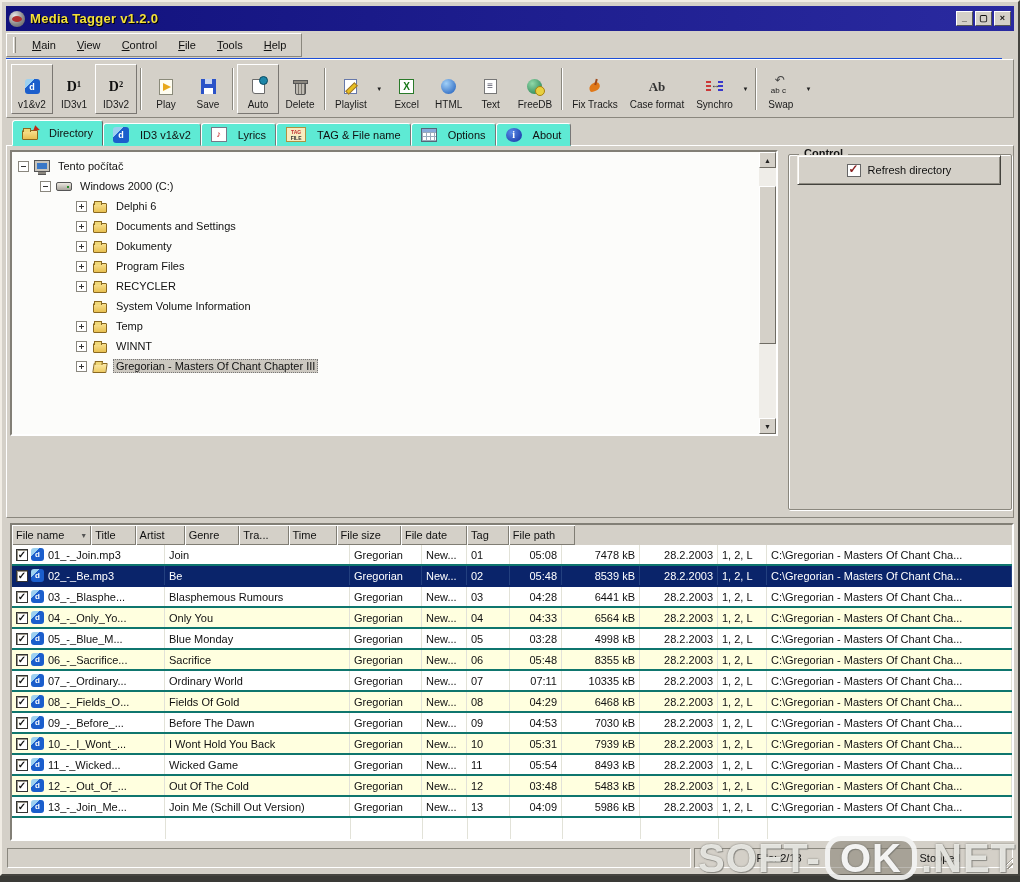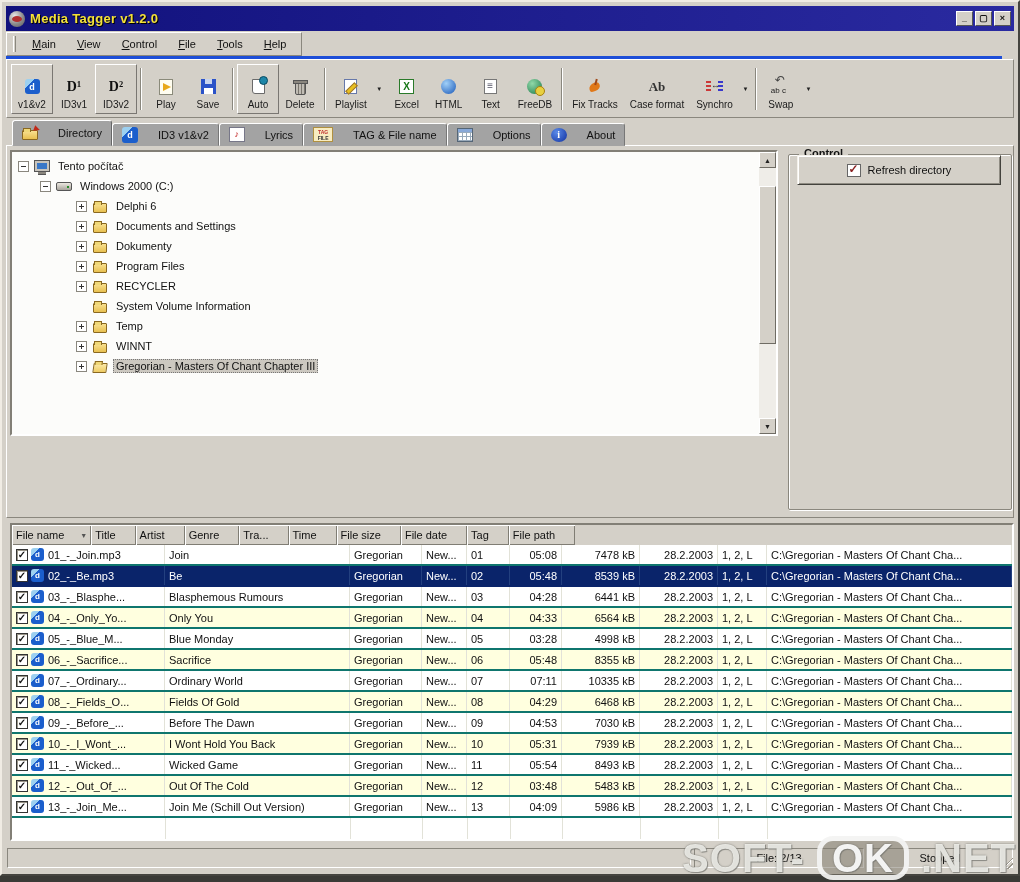--- a/index.html
+++ b/index.html
@@ -6,21 +6,21 @@
   html,body{width:1020px;height:882px;overflow:hidden;background:#3a3a36;font-family:"Liberation Sans",sans-serif;font-size:11px;color:#111}
   .window{position:absolute;left:0;top:0;width:1020px;height:876px;background:#d4d0c8;border:2px solid;border-color:#f0ece4 #45443f #45443f #f0ece4;padding:2px}
   
   .titlebar{position:absolute;left:4px;top:4px;right:4px;height:25px;background:linear-gradient(90deg,#11117c,#2a2aa0);display:flex;align-items:center;padding:0 3px}
   .appicon{width:16px;height:16px;border-radius:50%;background:radial-gradient(circle at 35% 30%,#e8e8e8,#8a8a8a 55%,#5a5a5a);position:relative;flex:none}
   .appicon::after{content:"";position:absolute;left:3px;top:5px;width:10px;height:6px;background:#b03030;border-radius:50%}
   .title{color:#f4e138;font-weight:bold;font-size:13px;margin-left:5px;letter-spacing:.3px;text-shadow:1px 1px 0 #000}
   .winbtns{margin-left:auto;display:flex;gap:2px}
   .wbtn{width:17px;height:15px;background:#d4d0c8;border:1px solid;border-color:#fff #555 #555 #fff;display:flex;align-items:center;justify-content:center;font-size:9px;font-weight:bold;color:#111;line-height:1}
   
-  .menubar{position:absolute;left:4px;top:31px;right:16px;height:26px;display:flex;align-items:flex-end;border-bottom:3px solid #1d4ed8}
+  .menubar{position:absolute;left:4px;top:31px;right:16px;height:26px;display:flex;align-items:flex-start;border-bottom:1px solid #1d4ed8}
   .mband{display:flex;align-items:center;height:24px;border:1px solid;border-color:#fff #8a877e #8a877e #fff;background:#d4d0c8;padding:0 6px;min-width:280px}
   .grip{width:3px;height:16px;border-left:1px solid #fff;border-right:1px solid #8a877e;margin-right:7px;flex:none}
   .mitem{display:inline-block;padding:3px 9px;cursor:default}
   .mitem::first-letter{text-decoration:underline}
   
   .toolbar{position:absolute;left:4px;top:57px;right:4px;height:59px;border:1px solid;border-color:#fff #8a877e #8a877e #fff;background:#d4d0c8;display:flex;align-items:center;padding:2px 2px 2px 4px}
   .tbx.tbtn{display:flex;flex-direction:column;align-items:center;justify-content:flex-end;gap:2px;height:50px;padding:3px 5px 3px;border:1px solid transparent;min-width:42px}
   .tbx.tbtn.on{border-color:#fff #7a7possible7 #7a7772 #fff;border-color:#fff #7a7772 #7a7772 #fff}
   .tblabel{font-size:10px;color:#1a1a1a;white-space:nowrap}
   .tbx.tsep{width:2px;height:42px;border-left:1px solid #8a877e;border-right:1px solid #fff;margin:0 3px;align-self:center}
@@ -55,21 +55,21 @@
   .i-fix::after{content:"";position:absolute;left:8px;top:0;width:2px;height:6px;background:#a04818;transform:rotate(15deg)}
   .i-case::after{content:"Ab";font:bold 13px "Liberation Serif",serif;color:#333}
   .i-syn{width:17px;height:14px;position:relative;background-image:repeating-linear-gradient(#cc3838 0 2px,transparent 2px 4px),repeating-linear-gradient(#3838cc 0 2px,transparent 2px 4px);background-size:5px 12px,5px 12px;background-position:0 1px,12px 1px;background-repeat:no-repeat}
   .i-syn::after{content:"↔";position:absolute;left:5px;top:0;font-size:9px;color:#333}
   .i-swap{width:22px;height:17px;position:relative}
   .i-swap::before{content:"↶";position:absolute;top:-5px;left:5px;font-size:12px;color:#444}
   .i-swap::after{content:"ab c";position:absolute;bottom:0;left:1px;font-size:8px;color:#222}
   
   .tabpage{position:absolute;left:4px;top:143px;right:4px;height:373px;border:1px solid;border-color:#fff #8a877e #8a877e #fff;background:#d4d0c8}
   .tabbar{position:absolute;left:10px;top:118px;height:26px;display:flex;align-items:flex-end;z-index:3}
-  .tab{display:flex;align-items:center;gap:20px;height:23px;padding:0 9px;background:#a3a3a3;border:1px solid;border-color:#fff #777 transparent #fff;border-radius:3px 3px 0 0;cursor:default}
+  .tab{display:flex;align-items:center;gap:11px;height:23px;padding:0 9px;background:#5eead4;border:1px solid;border-color:#fff #777 transparent #fff;border-radius:3px 3px 0 0;cursor:default}
   .tab.active{height:26px;border-color:#fff #666 transparent #fff;box-shadow:0 2px 0 -1px #d4d0c8;position:relative;z-index:4}
   .tabic{height:16px;display:flex;align-items:center;justify-content:center;min-width:16px}
   .tab-dir{width:15px;height:10px;background:linear-gradient(#f8e090,#e8c050);border:1px solid #8a6820;border-radius:1px;position:relative;margin-top:3px}
   .tab-dir::before{content:"";position:absolute;top:-3px;left:0;width:6px;height:3px;background:#f0d878;border:1px solid #8a6820;border-bottom:none}
   .tab-dir::after{content:"";position:absolute;right:-3px;top:-5px;border-left:6px solid #c22818;border-top:3px solid transparent;border-bottom:3px solid transparent;transform:rotate(20deg)}
   .tab-lyr{width:12px;height:15px;background:#fff;border:1px solid #778;display:flex;align-items:flex-start;justify-content:center}
   .tab-lyr::after{content:"♪";color:#c02020;font-size:9px;line-height:12px}
   .tab-tag{width:20px;height:15px;background:#f8ecc0;border:1px solid #b09040;display:flex;flex-direction:column;align-items:center;justify-content:center}
   .tab-tag::before{content:"TAG";font-size:5px;font-weight:bold;color:#c03030;line-height:6px}
   .tab-tag::after{content:"FILE";font-size:5px;font-weight:bold;color:#333;line-height:6px}
@@ -139,21 +139,21 @@
     background-position:153px 0,338px 0,410px 0,455px 0,498px 0,550px 0,628px 0,706px 0,755px 0}
   
   .statusbar{position:absolute;left:4px;right:4px;bottom:4px;height:25px;display:flex;align-items:center;gap:3px;padding:2px 1px}
   .spanel{height:20px;border:1px solid;border-color:#8a877e #fff #fff #8a877e;display:flex;align-items:center;padding:0 6px}
   .sp1{flex:1 1 auto}
   .sp2{width:170px;justify-content:center}
   .sp3{width:146px;justify-content:center}
   .gripcorner{position:absolute;right:1px;bottom:1px;width:13px;height:13px;background:repeating-linear-gradient(135deg,transparent 0 2px,#9a968c 2px 3px,#fff 3px 4px);clip-path:polygon(100% 0,100% 100%,0 100%)}
   
   .watermark{position:absolute;right:4px;bottom:0;height:48px;display:flex;align-items:center;z-index:9;font-weight:bold;font-size:40px;letter-spacing:1px;color:rgba(252,252,248,.82);text-shadow:0 0 2px rgba(90,90,85,.8),1px 1px 0 rgba(120,120,115,.6);pointer-events:none}
-  .wm-ok{display:inline-flex;align-items:center;justify-content:center;border:5px solid rgba(255,255,255,.85);border-radius:16px;background:rgba(130,124,112,.55);padding:0 10px;margin:0 12px;height:44px;color:rgba(255,255,255,.92)}
+  .wm-ok{display:inline-flex;align-items:center;justify-content:center;border:5px solid rgba(255,255,255,.85);border-radius:16px;background:rgba(130,124,112,.55);padding:0 10px;margin:0 4px;height:44px;color:rgba(255,255,255,.92)}
 </style>
 </head>
 <body>
 
 <div class="window">
 
   <div class="titlebar">
     <span class="appicon"></span>
     <span class="title">Media Tagger v1.2.0</span>
     <span class="winbtns">

